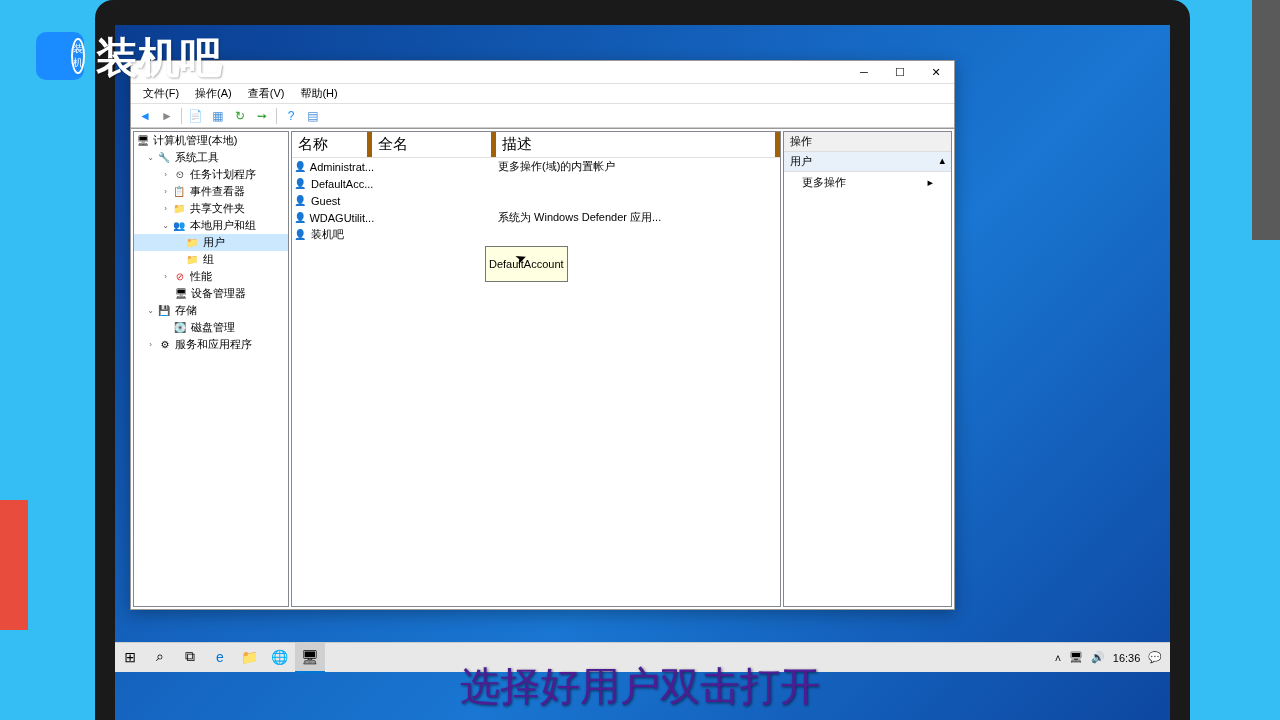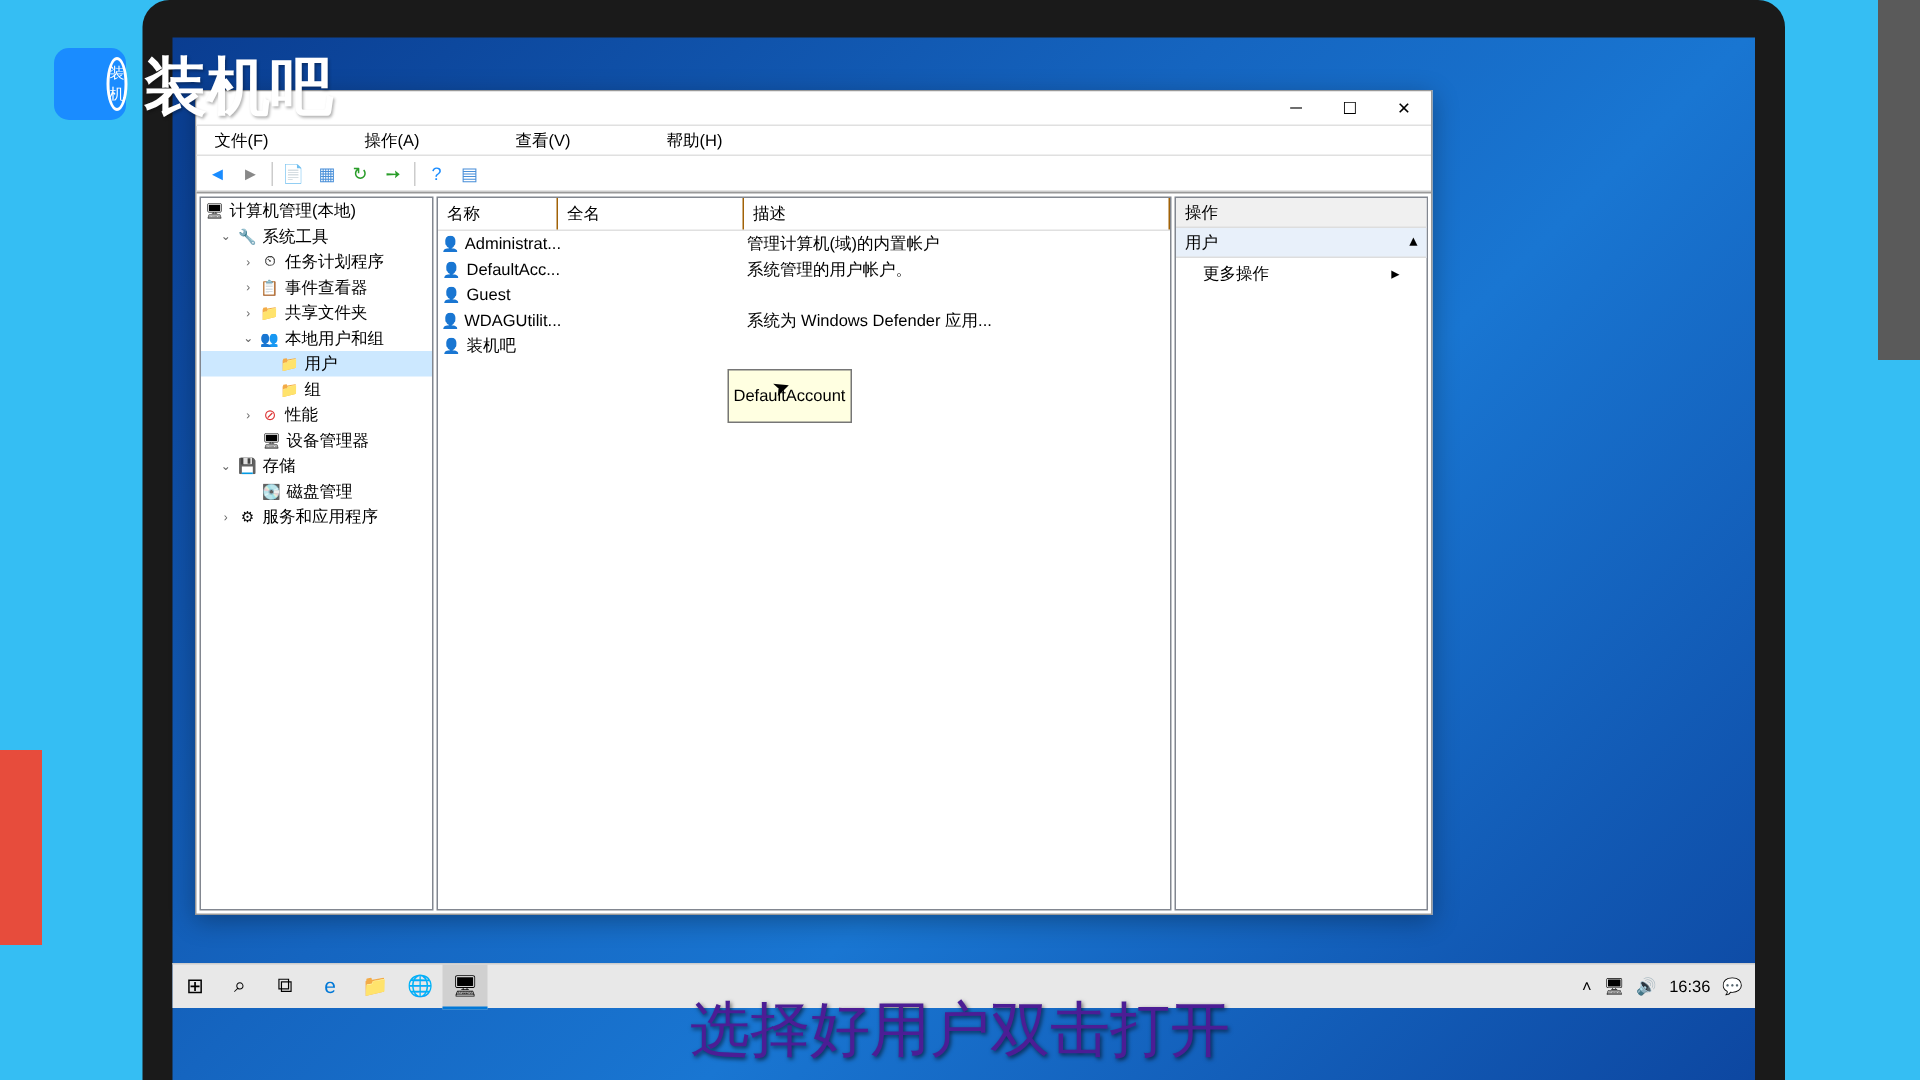--- a/index.html
+++ b/index.html
@@ -7,34 +7,34 @@
 .monitor-frame { position: absolute; left: 95px; top: 0; width: 1095px; height: 720px; background: #1a1a1a; border-radius: 18px 18px 0 0; padding: 25px 20px 0 20px; }
 .desktop { width: 100%; height: 100%; background: linear-gradient(135deg, #0a3d91 0%, #1565c0 40%, #1976d2 60%, #0d47a1 100%); position: relative; }
 .red-accent { position: absolute; left: 0; top: 500px; width: 28px; height: 130px; background: #e74c3c; }
 .side-panel { position: absolute; right: 0; top: 0; width: 28px; height: 240px; background: #5a5a5a; }
 .logo-badge { position: absolute; left: 36px; top: 32px; width: 48px; height: 48px; background: #1a8cff; border-radius: 10px; display: flex; align-items: center; justify-content: center; z-index: 100; padding-left: 36px; }
 .logo-circle { width: 36px; height: 36px; border: 2px solid #fff; border-radius: 50%; display: flex; align-items: center; justify-content: center; color: #fff; font-size: 10px; }
 .logo-text { position: absolute; left: 96px; top: 30px; color: #fff; font-size: 42px; font-weight: bold; z-index: 100; text-shadow: 1px 1px 2px rgba(0,0,0,0.3); }
 .window { position: absolute; left: 15px; top: 35px; width: 825px; height: 550px; background: #fff; border: 1px solid #999; box-shadow: 0 4px 16px rgba(0,0,0,0.3); display: flex; flex-direction: column; }
 .titlebar { height: 23px; background: #fff; display: flex; justify-content: flex-end; align-items: center; border-bottom: 1px solid #e0e0e0; }
 .titlebar-btn { width: 36px; height: 22px; display: flex; align-items: center; justify-content: center; font-size: 11px; cursor: pointer; }
-.menubar { height: 20px; display: flex; align-items: center; padding: 0 4px; border-bottom: 1px solid #e0e0e0; font-size: 11px; gap: 48px; }
+.menubar { height: 20px; display: flex; align-items: center; padding: 0 4px; border-bottom: 1px solid #e0e0e0; font-size: 11px; }
 .menubar span { padding: 2px 8px; cursor: pointer; }
 .toolbar { height: 24px; display: flex; align-items: center; padding: 2px 4px; border-bottom: 1px solid #ccc; gap: 2px; }
 .tool-btn { width: 20px; height: 20px; display: flex; align-items: center; justify-content: center; border: 1px solid transparent; cursor: pointer; font-size: 12px; }
 .tool-sep { width: 1px; height: 16px; background: #ccc; margin: 0 2px; }
 .mmc-body { flex: 1; display: flex; border-top: 1px solid #999; }
 .tree-panel { width: 156px; border: 1px solid #828790; margin: 2px 1px 2px 2px; background: #fff; overflow: auto; font-size: 11px; }
 .tree-item { display: flex; align-items: center; padding: 1px 2px; white-space: nowrap; cursor: pointer; }
 .tree-toggle { width: 11px; height: 11px; display: inline-flex; align-items: center; justify-content: center; font-size: 8px; color: #666; margin-right: 2px; }
 .tree-icon { width: 14px; height: 14px; display: inline-flex; align-items: center; justify-content: center; margin-right: 3px; font-size: 10px; }
 .tree-selected { background: #cce8ff; }
 .list-panel { width: 490px; border: 1px solid #828790; margin: 2px 1px; background: #fff; display: flex; flex-direction: column; font-size: 11px; }
 .list-header { display: flex; border-bottom: 1px solid #e0e0e0; }
-.list-header div { padding: 3px 6px; border-right: 1px solid #a16207; font-size: 11px; }
+.list-header div { padding: 3px 6px; border-right: 5px solid #a16207; font-size: 15px; }
 .col-name { width: 80px; }
 .col-full { width: 124px; }
 .col-desc { flex: 1; }
 .list-row { display: flex; align-items: center; padding: 0 2px; height: 17px; cursor: pointer; }
 .row-name { width: 80px; display: flex; align-items: center; overflow: hidden; }
 .row-full { width: 124px; }
 .row-desc { flex: 1; overflow: hidden; text-overflow: ellipsis; white-space: nowrap; }
 .user-icon { width: 14px; height: 14px; margin-right: 3px; display: inline-flex; align-items: center; justify-content: center; font-size: 10px; color: #1a8cff; }
 .tooltip-box { position: absolute; left: 193px; top: 114px; background: #ffffe1; border: 1px solid #767676; padding: 11px 3px; font-size: 11px; z-index: 50; }
 .cursor-arrow { position: absolute; left: 223px; top: 118px; font-size: 14px; pointer-events: none; z-index: 60; transform: rotate(-20deg); }
@@ -161,29 +161,28 @@
             <div class="col-full">全名</div>
             <div class="col-desc">描述</div>
           </div>
           <div id="user-rows">
               <div class="list-row">
                 <div class="row-name">
                   <span class="user-icon">👤</span>
                   <span>Administrat...</span>
                 </div>
                 <div class="row-full"></div>
-                <div class="row-desc">管理计算机(域)的内置帐户</div>
+                <div class="row-desc">更多操作(域)的内置帐户</div>
               </div>
               <div class="list-row">
                 <div class="row-name">
                   <span class="user-icon">👤</span>
                   <span>DefaultAcc...</span>
                 </div>
                 <div class="row-full"></div>
-                <div class="row-desc">系统管理的用户帐户。</div>
               </div>
               <div class="list-row">
                 <div class="row-name">
                   <span class="user-icon">👤</span>
                   <span>Guest</span>
                 </div>
                 <div class="row-full"></div>
               </div>
               <div class="list-row">
                 <div class="row-name">

